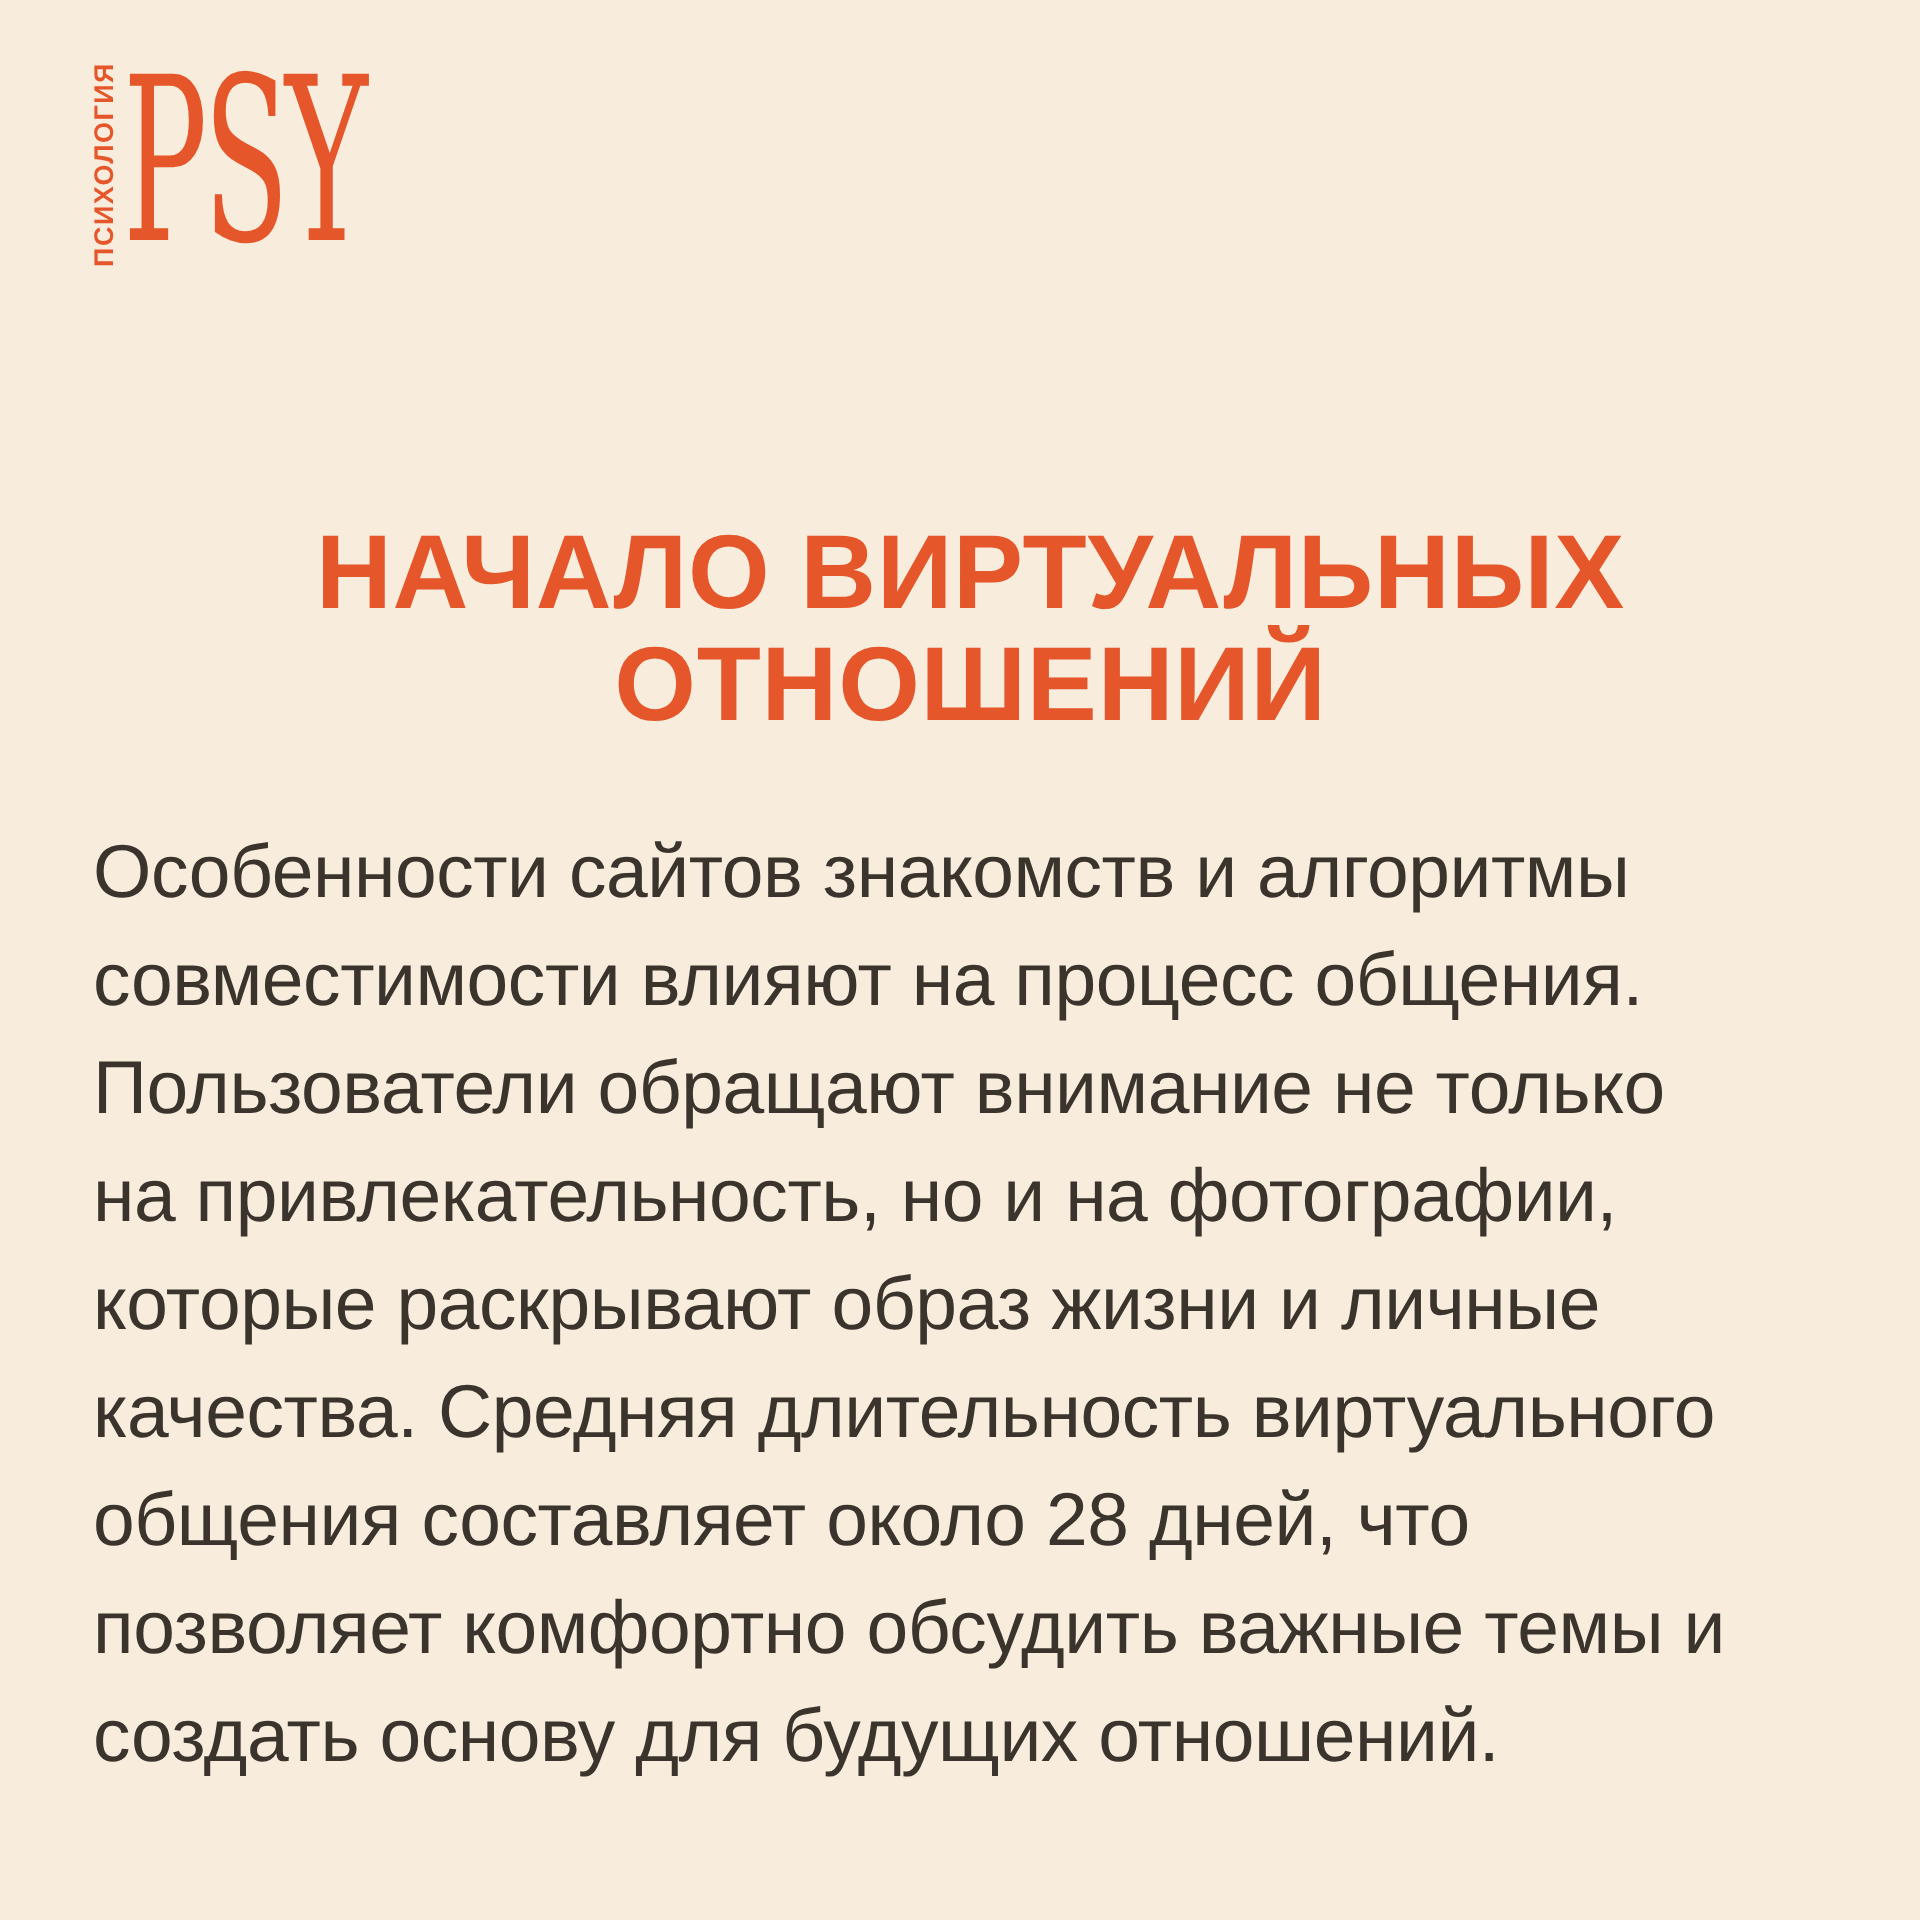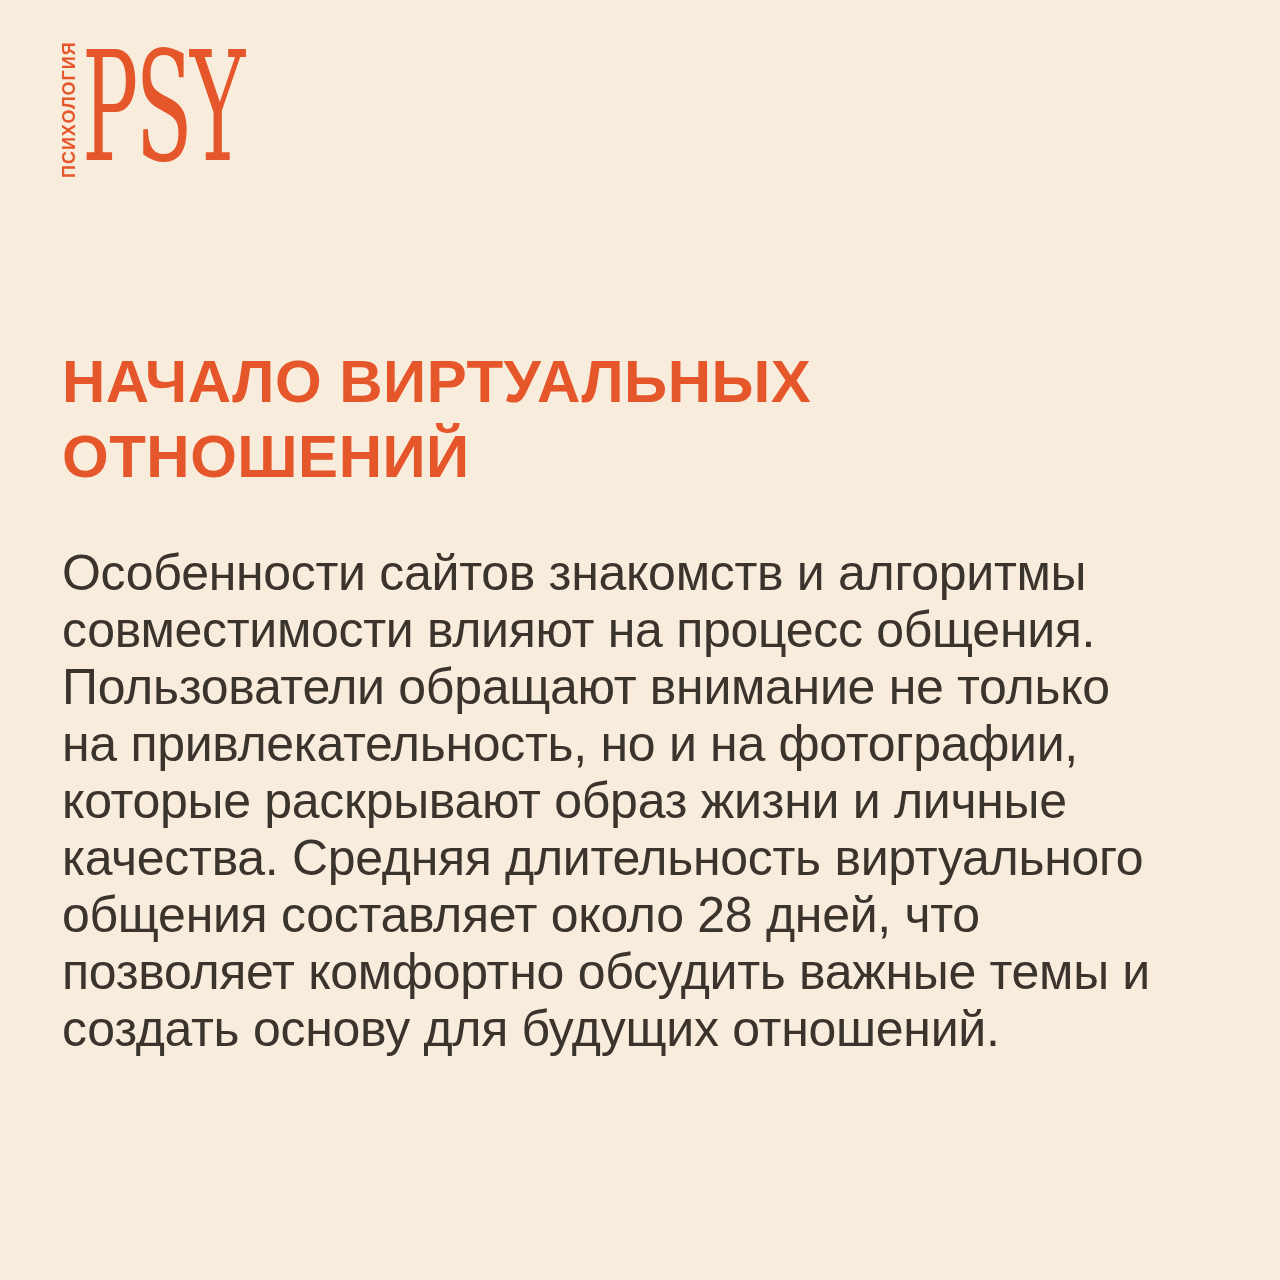--- a/index.html
+++ b/index.html
@@ -45,36 +45,37 @@
     transform:scaleX(0.55);
     transform-origin:0 0;
     white-space:nowrap;
   }
 
   
   .heading{
     position:absolute;left:62px;top:344px;
     margin:0;
     width:1170px;
-    font-size:60px;
+    font-size:70px;
     line-height:75px;
     font-weight:800;
     letter-spacing:0.5px;
     color:var(--accent);
     white-space:pre-line;
     text-transform:uppercase;
+    text-align:center;
   }
 
   
   .body-text{
     position:absolute;left:62px;top:545px;
     margin:0;
     width:1175px;
     font-size:50px;
-    line-height:57px;
+    line-height:72px;
     font-weight:300;
     letter-spacing:-0.3px;
     color:var(--ink);
     white-space:pre-line;
   }
 </style>
 </head>
 <body>
 
 <div class="card">

